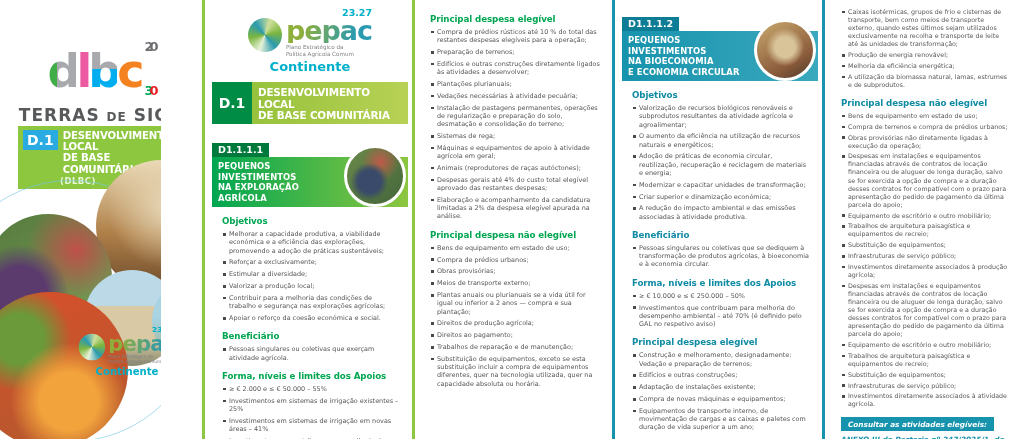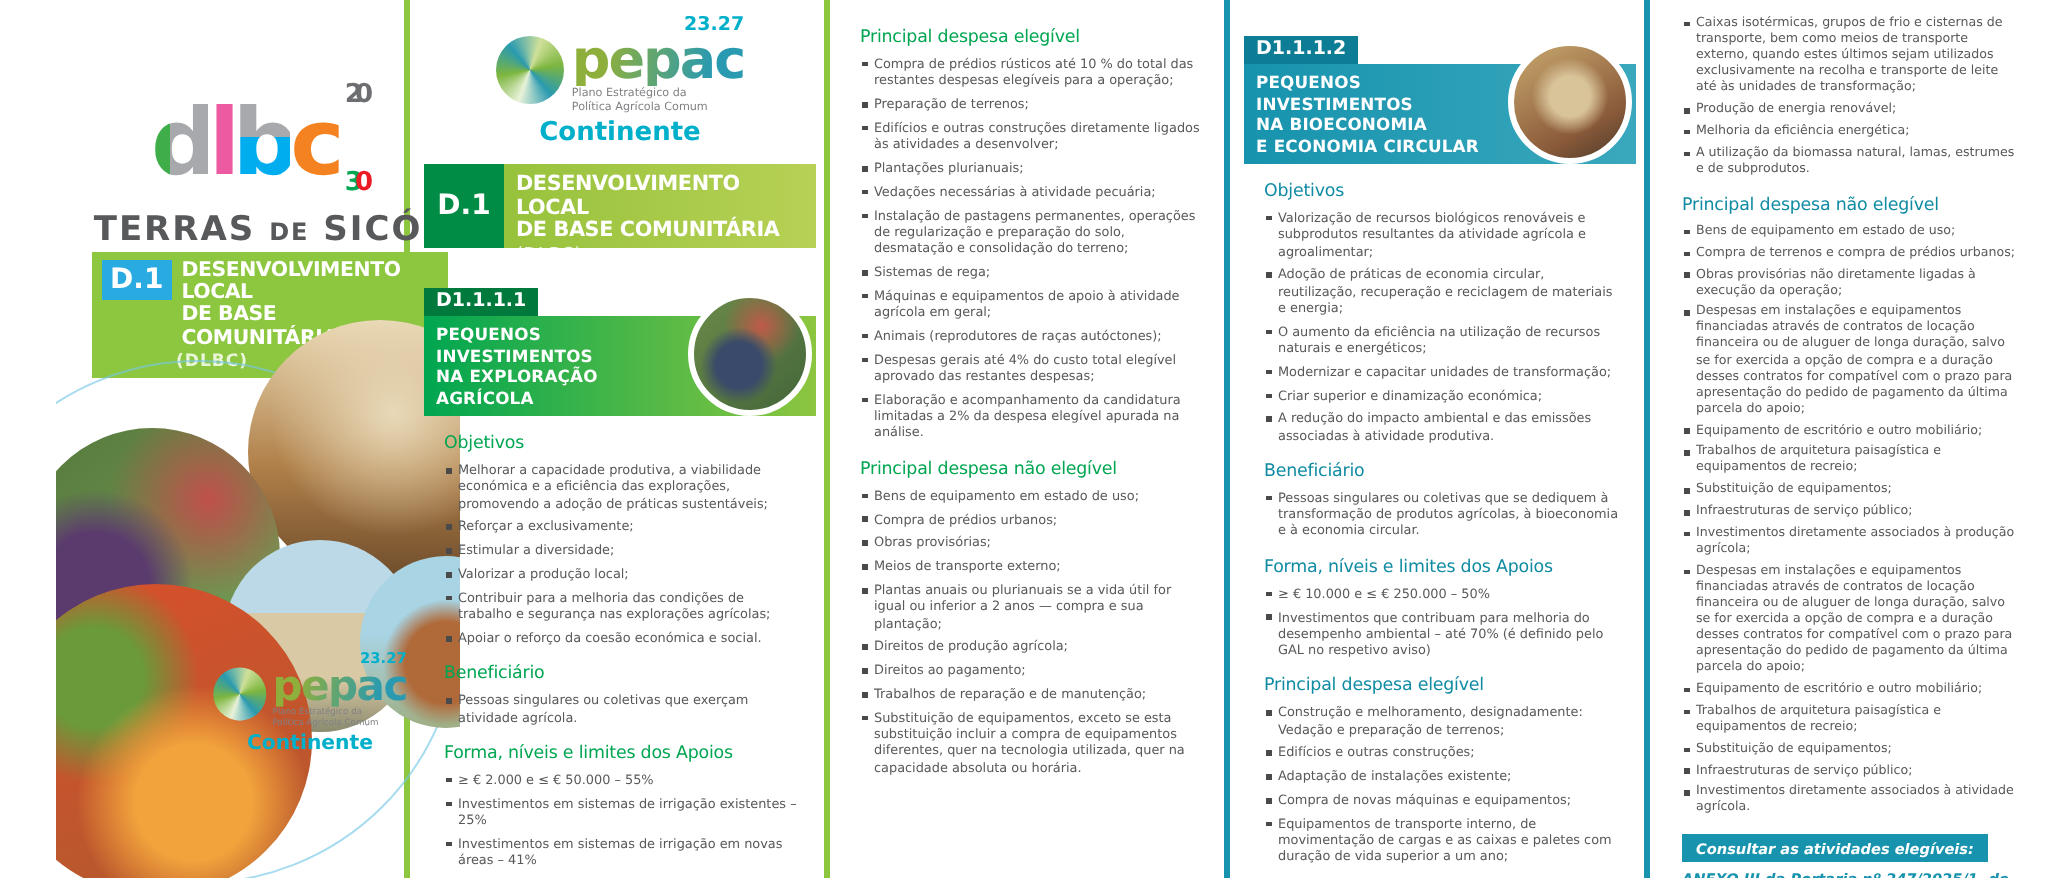--- a/index.html
+++ b/index.html
@@ -6,21 +6,21 @@
   .page{position:relative;width:1024px;height:439px;background:#ffffff;overflow:hidden;
         font-family:"DejaVu Sans","Liberation Sans",sans-serif;color:#58595b;}
 
   
   .divider{position:absolute;top:0;bottom:0;width:3px;}
   .div-green{background:#8dc63f;}
   .div-teal{background:#1793ad;}
   #dv1{left:202px;} #dv2{left:412px;} #dv3{left:612px;} #dv4{left:822px;}
 
   .panel{position:absolute;top:0;height:439px;overflow:hidden;}
-  #p1{left:0;width:202px;margin-left:28px;}
+  #p1{left:0;width:161px;}
   #p2{left:212px;width:196px;}
   #p3{left:420px;width:188px;}
   #p4{left:622px;width:196px;}
   #p5{left:831px;width:188px;}
 
   
   .brand{position:absolute;left:0;top:14px;width:202px;text-align:center;}
   .brand-letters{font-size:46px;font-weight:bold;letter-spacing:-4px;line-height:1;}
   .bl{display:inline-block;}
   .bl-d{background:linear-gradient(90deg,#3fae49 34%,#a7a9ac 34%);-webkit-background-clip:text;background-clip:text;color:#a7a9ac;-webkit-text-fill-color:transparent;}
@@ -85,21 +85,21 @@
   .green .sub-code{background:#007a3c;}
   .green .sub-strip{background:linear-gradient(90deg,#00a651,#8dc63f);}
   .teal .sub-code{background:#0d7d95;}
   .teal .sub-strip{background:linear-gradient(90deg,#1793ad,#3aa8bd);}
   .sub-photo{position:absolute;right:2px;top:-12px;width:56px;height:56px;border-radius:50%;border:3px solid #fff;z-index:2;}
   .ph-picker{background:radial-gradient(circle at 40% 60%,#3a4a6a 0 24%,transparent 40%),radial-gradient(circle at 60% 25%,#c05a4a,transparent 35%),linear-gradient(140deg,#6a8a4a,#44663a);}
   .ph-press{background:radial-gradient(circle at 50% 45%,#d9c49a 0 24%,transparent 46%),linear-gradient(150deg,#c9a96e,#8a5a3a 70%,#4a3a2a);}
 
   
   .content{padding:0 8px 0 10px;}
-  .h{font-weight:normal;font-size:8.7px;margin:9px 0 4px 0;letter-spacing:-.1px;}
+  .h{font-weight:bold;font-size:8.7px;margin:9px 0 4px 0;letter-spacing:-.1px;}
   .h.hg{color:#00a651;}
   .h.ht{color:#0f8ba3;}
   ul.list{list-style:none;margin:0;padding:0;font-size:6.45px;line-height:1.28;color:#58595b;}
   ul.list li{position:relative;padding-left:7px;margin-bottom:3.6px;}
   ul.list li::before{content:"";position:absolute;left:1px;top:2.9px;width:2.6px;height:2.6px;background:#4a4a4a;}
   #p5 ul.list li{margin-bottom:2.8px;}
   #p5 ul.list{font-size:6.3px;}
   #p3 .content,#p5 .content{padding-top:12px;}
   #p5 .content{padding-top:8px;}
 
@@ -261,22 +261,22 @@
         <span>NA BIOECONOMIA</span><br>
         <span>E ECONOMIA CIRCULAR</span>
         <div class="sub-photo ph-press"></div>
       </div>
     </div>
 
     <div class="content">
       <div class="h ht">Objetivos</div>
       <ul class="list">
           <li>Valorização de recursos biológicos renováveis e subprodutos resultantes da atividade agrícola e agroalimentar;</li>
+          <li>O aumento da eficiência na utilização de recursos naturais e energéticos;</li>
           <li>Adoção de práticas de economia circular, reutilização, recuperação e reciclagem de materiais e energia;</li>
-          <li>O aumento da eficiência na utilização de recursos naturais e energéticos;</li>
           <li>Modernizar e capacitar unidades de transformação;</li>
           <li>Criar superior e dinamização económica;</li>
           <li>A redução do impacto ambiental e das emissões associadas à atividade produtiva.</li>
         </ul>
       <div class="h ht">Beneficiário</div>
       <ul class="list">
           <li>Pessoas singulares ou coletivas que se dediquem à transformação de produtos agrícolas, à bioeconomia e à economia circular.</li>
         </ul>
       <div class="h ht">Forma, níveis e limites dos Apoios</div>
       <ul class="list">

